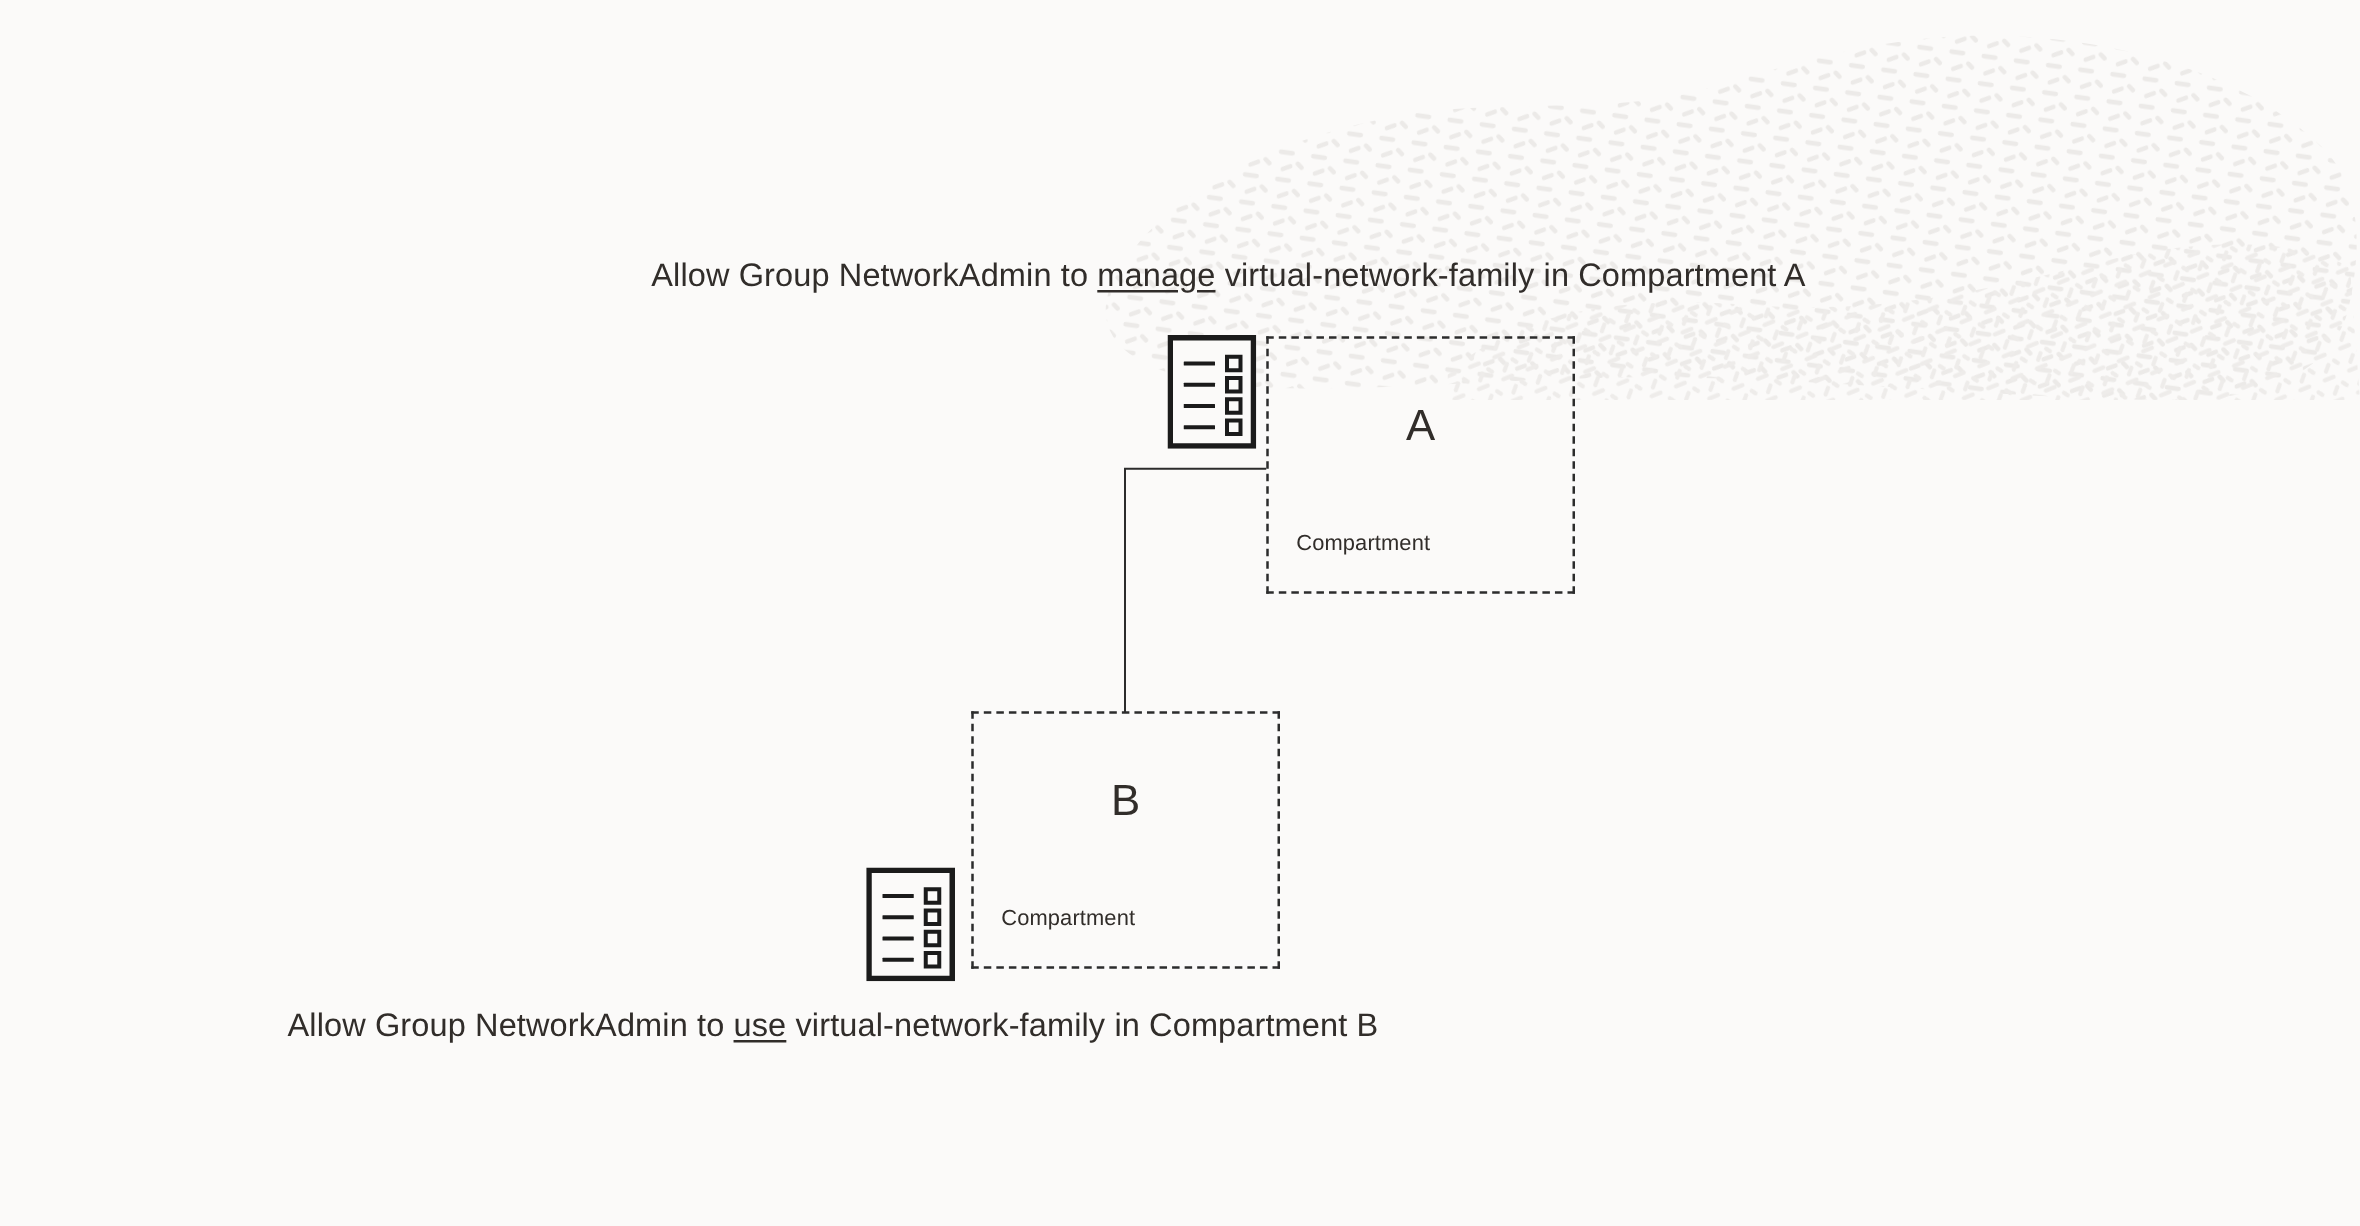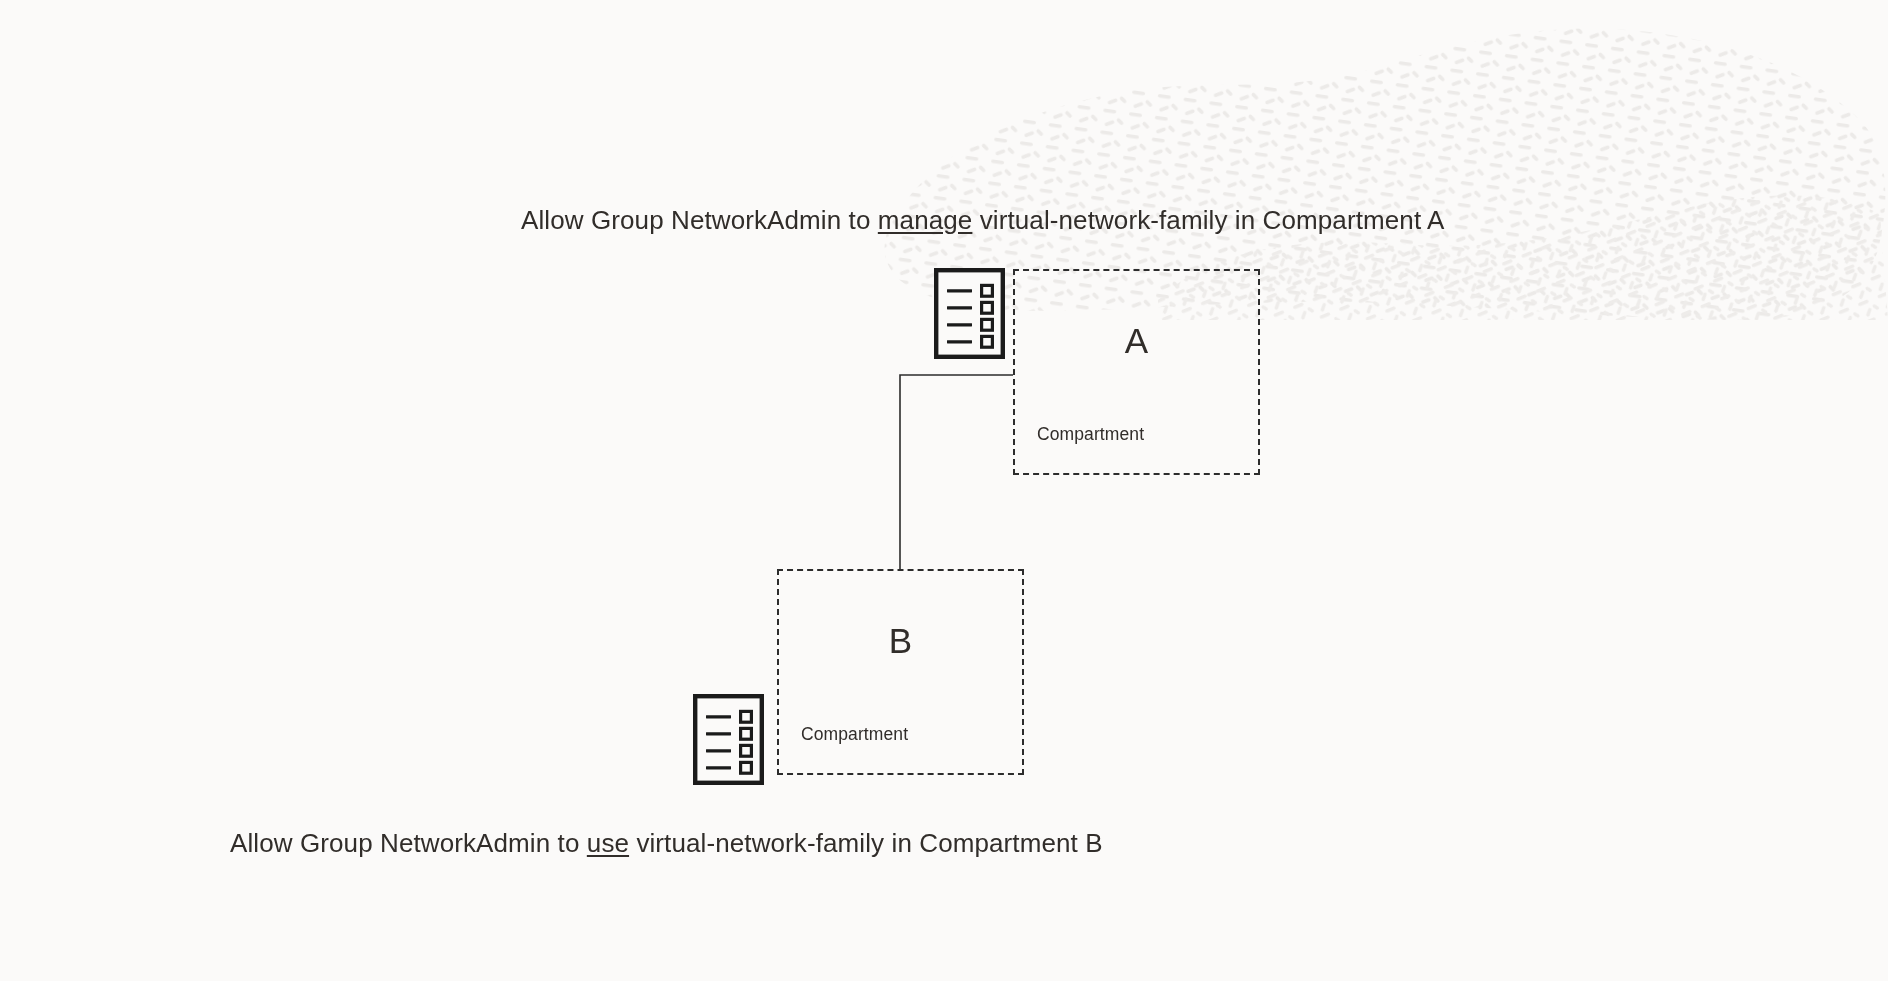--- a/index.html
+++ b/index.html
@@ -41,21 +41,21 @@
     letter-spacing: 0.1px;
     color: #312d2a;
     white-space: nowrap;
     z-index: 3;
   }
   .policy-text .verb {
     text-decoration: underline;
     text-underline-offset: 3px;
   }
   #policy-manage { left: 521px; top: 205px; }
-  #policy-use    { left: 230px; top: 828px; text-align: right; }
+  #policy-use    { left: 230px; top: 805px; text-align: right; }
 
   
   .compartment {
     position: absolute;
     box-sizing: border-box;
     border: 2px dashed #2c2c2c;
     background: transparent;
     z-index: 2;
   }
   #compartment-a { left: 1013px; top: 269px; width: 247px; height: 206px; }

